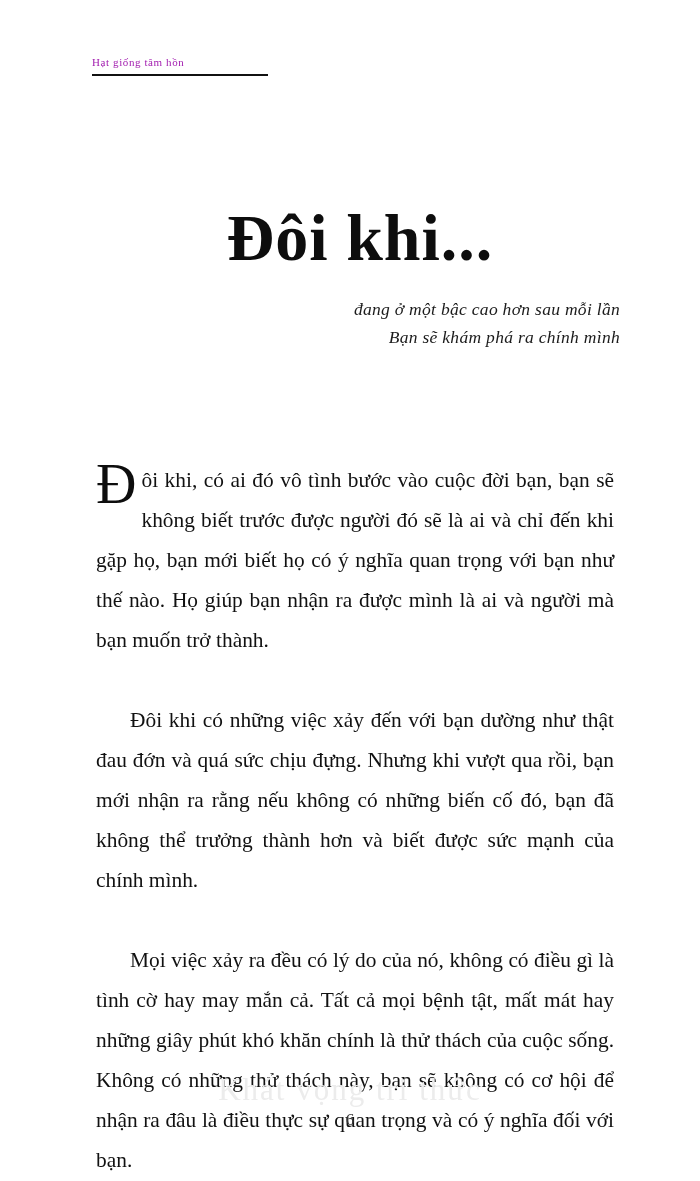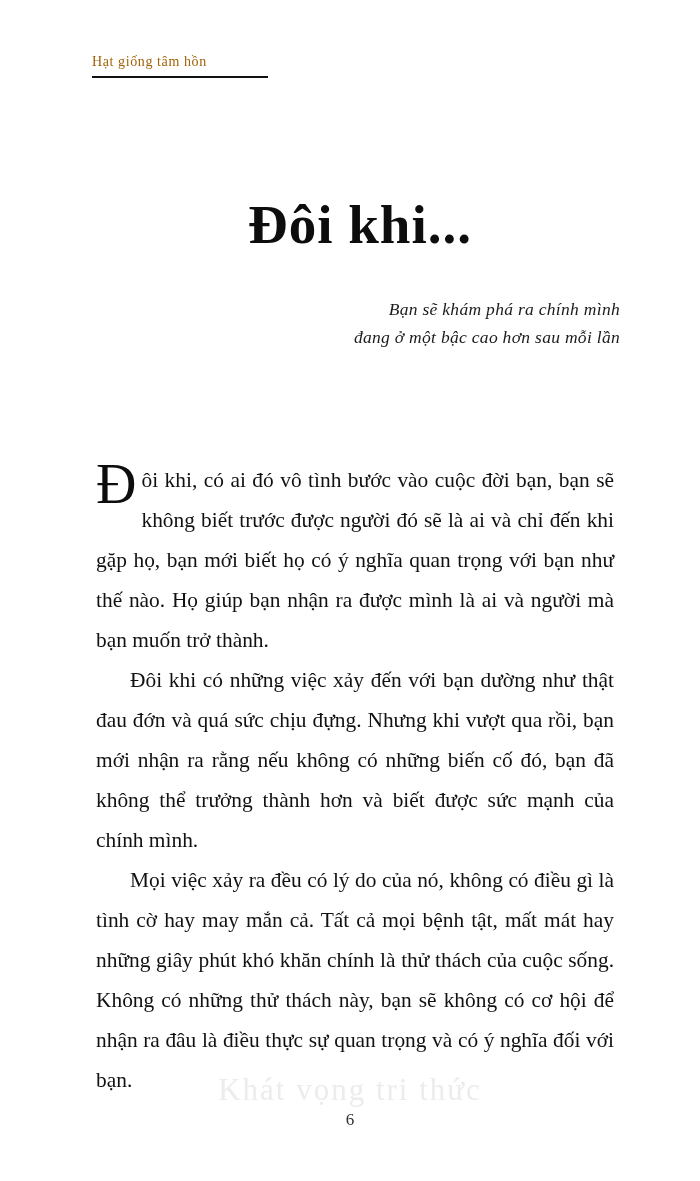--- a/index.html
+++ b/index.html
@@ -26,41 +26,41 @@
   
   .running-header {
     position: absolute;
     left: 92px;
     top: 52px;
     width: 420px;
   }
   .running-header .header-text {
     display: inline-block;
     font-family: "Liberation Serif", serif;
-    font-size: 14px;
+    font-size: 11px;
     letter-spacing: 0.6px;
-    color: #a16207;
+    color: #a21caf;
     padding-bottom: 4px;
   }
   .running-header .header-rule {
     width: 176px;
     height: 1.6px;
     background: #111111;
     margin-top: 2px;
   }
 
   
   .chapter-title {
     position: absolute;
     left: 0;
     right: 0;
     top: 158px;
     text-align: center;
     font-family: "Liberation Serif", serif;
-    font-size: 55px;
+    font-size: 66px;
     line-height: 1.1;
     letter-spacing: 1px;
     color: #0d0d0d;
     padding-left: 20px;
   }
 
   
   .epigraph {
     position: absolute;
     right: 80px;
@@ -98,20 +98,21 @@
     line-height: 40px;
     color: #111111;
     text-align: justify;
     text-justify: inter-word;
   }
   .body-copy p {
     margin: 0;
   }
   .body-copy p + p {
     text-indent: 34px;
+    margin-top: 40px;
   }
   .dropcap-para {
     position: relative;
   }
   .dropcap {
     float: left;
     font-family: "Liberation Serif", serif;
     font-size: 56px;
     line-height: 44px;
     padding: 2px 5px 0 0;
@@ -162,22 +163,22 @@
 <div class="page">
 
   <div class="running-header">
     <div class="header-text">Hạt giống tâm hồn</div>
     <div class="header-rule"></div>
   </div>
 
   <h1 class="chapter-title">Đôi khi...</h1>
 
   <div class="epigraph">
+    <span class="line">đang ở một bậc cao hơn sau mỗi lần</span>
     <span class="line">Bạn sẽ khám phá ra chính mình</span>
-    <span class="line">đang ở một bậc cao hơn sau mỗi lần</span>
   </div>
 
   <div class="body-copy">
     <p class="dropcap-para"><span class="dropcap">Đ</span><span>ôi khi, có ai đó vô tình bước vào cuộc đời bạn, bạn sẽ không biết trước được người đó sẽ là ai và chỉ đến khi gặp họ, bạn mới biết họ có ý nghĩa quan trọng với bạn như thế nào. Họ giúp bạn nhận ra được mình là ai và người mà bạn muốn trở thành.</span></p>
     <p>Đôi khi có những việc xảy đến với bạn dường như thật đau đớn và quá sức chịu đựng. Nhưng khi vượt qua rồi, bạn mới nhận ra rằng nếu không có những biến cố đó, bạn đã không thể trưởng thành hơn và biết được sức mạnh của chính mình.</p>
     <p>Mọi việc xảy ra đều có lý do của nó, không có điều gì là tình cờ hay may mắn cả. Tất cả mọi bệnh tật, mất mát hay những giây phút khó khăn chính là thử thách của cuộc sống. Không có những thử thách này, bạn sẽ không có cơ hội để nhận ra đâu là điều thực sự quan trọng và có ý nghĩa đối với bạn.</p>
   </div>
 
   <div class="watermark">
     <div class="wm-sub">Khát vọng tri thức</div>

